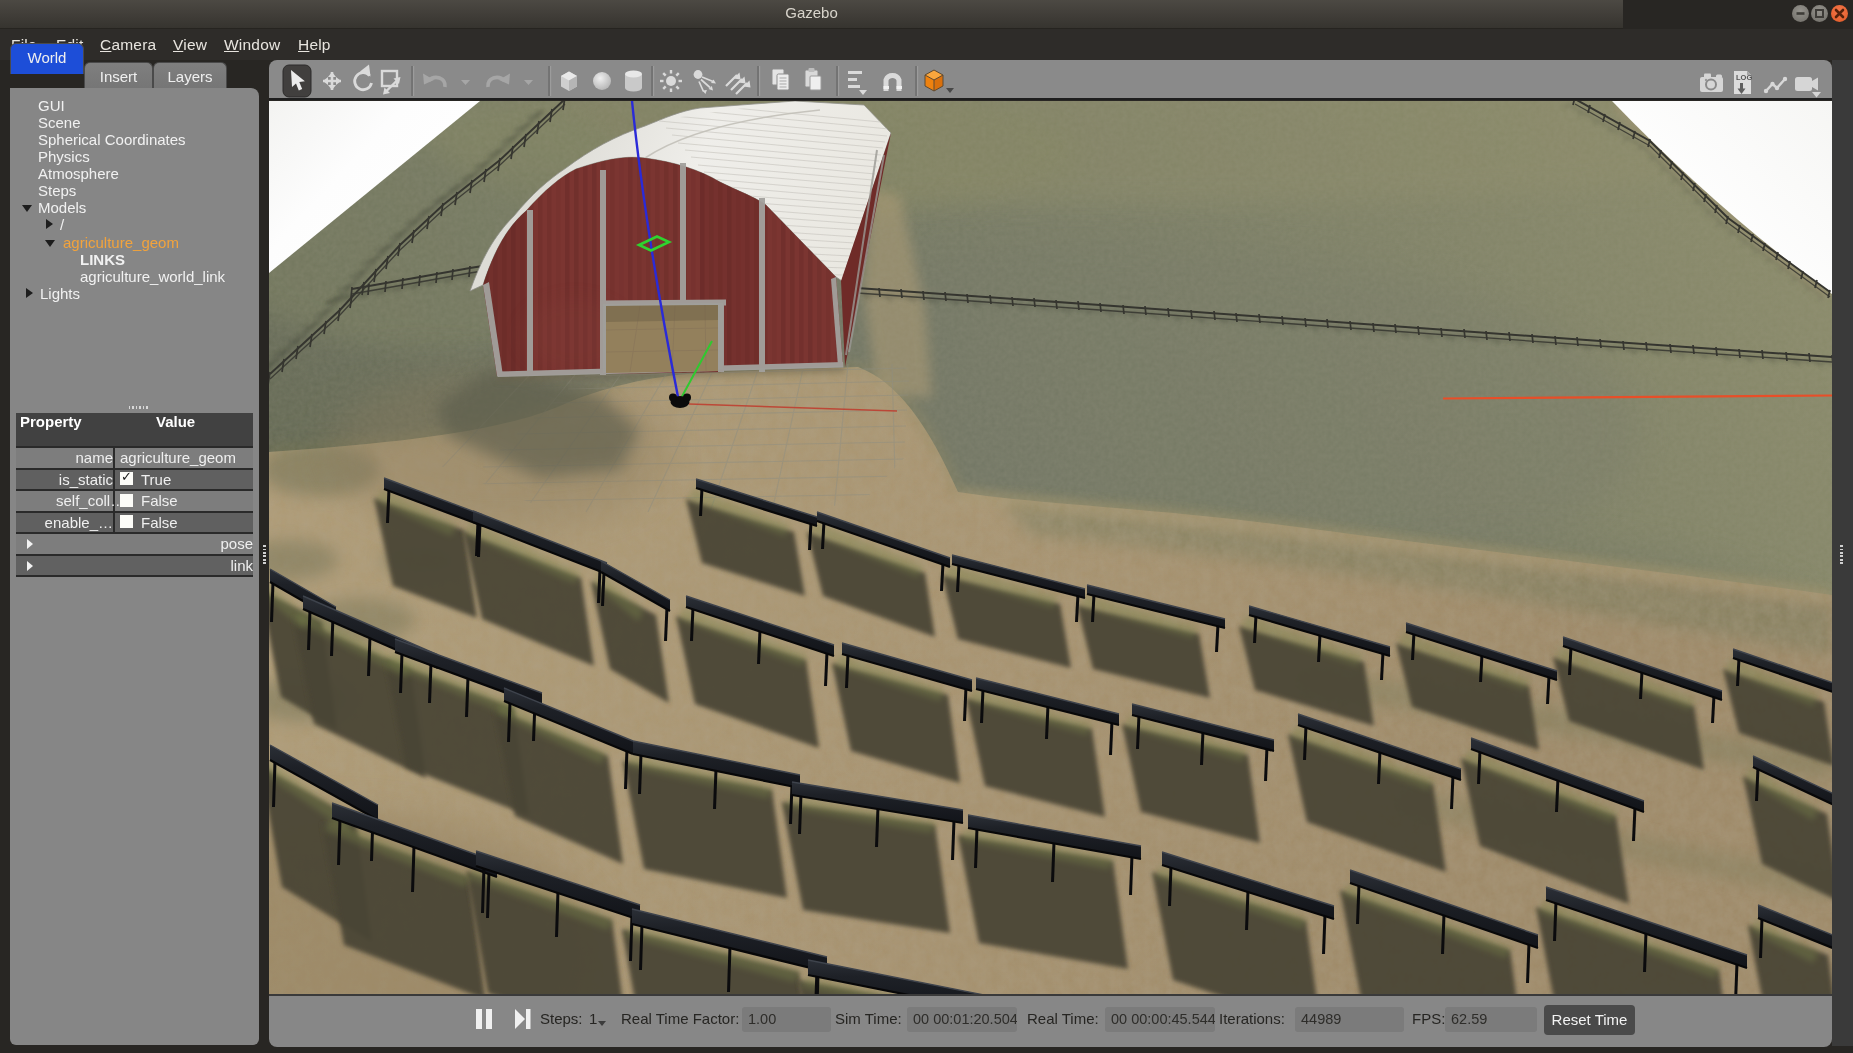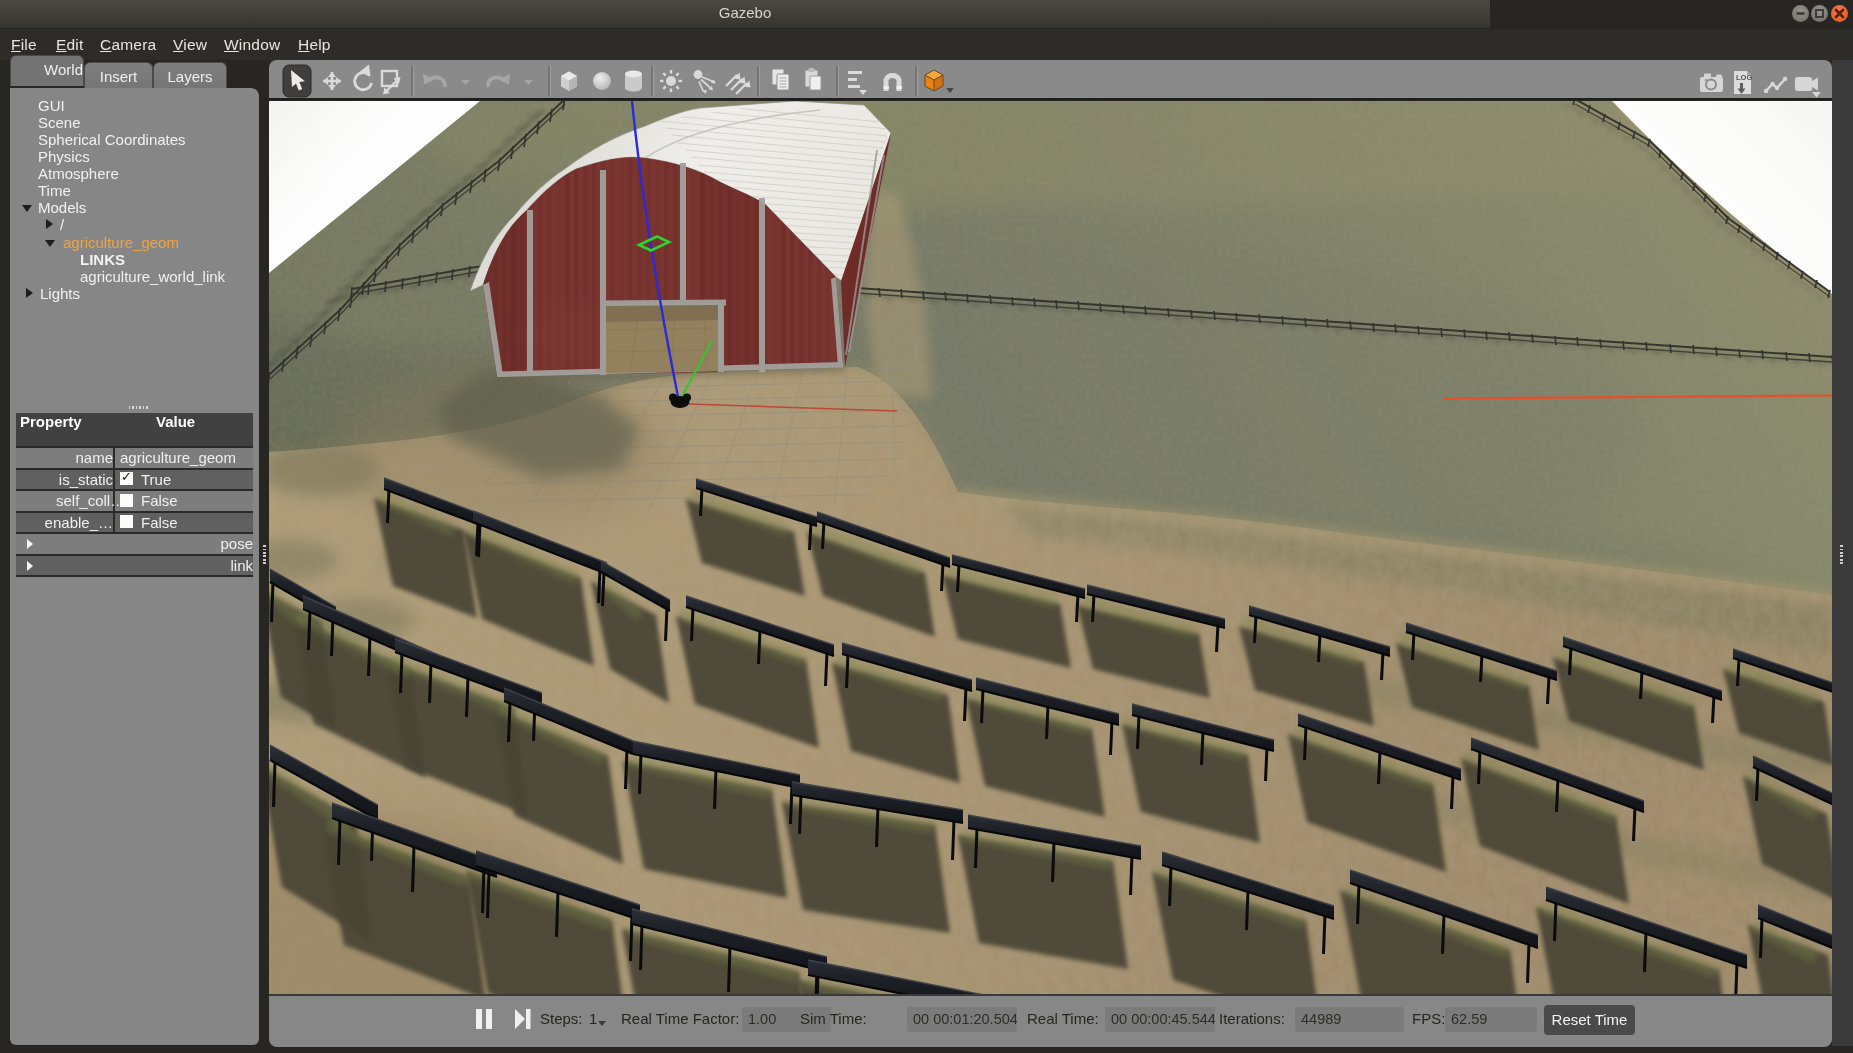--- a/index.html
+++ b/index.html
@@ -1,27 +1,27 @@
 <!DOCTYPE html>
 <html><head><meta charset="utf-8"><title>Gazebo</title>
 <style>
 html,body{margin:0;padding:0;}
 body{width:1853px;height:1053px;overflow:hidden;background:#282623;font-family:"Liberation Sans",sans-serif;position:relative;}
 .abs{position:absolute;}
-#titlebar{left:0;top:0;width:1490px;height:28px;background:linear-gradient(#4c4943,#403d38 55%,#36342f);border-bottom:1px solid #262420;}
+#titlebar{left:0;top:0;width:1623px;height:28px;background:linear-gradient(#4c4943,#403d38 55%,#36342f);border-bottom:1px solid #262420;}
 #title{width:100%;text-align:center;color:#d8d4cb;font-size:15px;line-height:26px;}
 .winbtn{top:5px;width:17px;height:17px;border-radius:50%;}
 #btnmin{left:1792px;background:radial-gradient(circle at 50% 35%,#96948e,#6e6c66);}
 #btnmax{left:1811px;background:radial-gradient(circle at 50% 35%,#96948e,#6e6c66);}
 #btnclose{left:1831px;background:radial-gradient(circle at 50% 35%,#f4764a,#e05a26);}
 #menubar{left:0;top:29px;width:1853px;height:31px;background:#2e2c29;}
 .menuitem{top:0;color:#e8e5df;font-size:15.5px;line-height:31px;letter-spacing:0.2px;}
 #panel{left:10px;top:88px;width:249px;height:957px;background:#868686;border-radius:0 8px 6px 6px;}
 .tab{top:62px;height:27px;background:linear-gradient(#7f7f7f,#757575);border:1px solid #4a4a4a;border-bottom:none;border-radius:6px 6px 0 0;color:#efefef;font-size:15px;text-align:center;line-height:27px;}
-#tabworld{left:10px;top:55px;width:72px;height:30px;background:#737373;border-bottom:none;z-index:3;text-align:right;}
+#tabworld{left:10px;top:43px;width:72px;height:30px;background:#1d4ed8;border-bottom:none;z-index:3;}
 .treeitem{color:#f1f1f1;font-size:15px;white-space:nowrap;}
 .tribk{width:0;height:0;}
 #proptable{left:16px;top:413px;width:237px;background:#7e7e7e;}
 .prow{position:relative;height:19.5px;border-top:2px solid #2a2a2a;font-size:15px;color:#efefef;text-align:right;}
 .pcell{position:absolute;top:0;height:100%;}
 #playbar{left:269px;top:994px;width:1563px;height:51px;background:#878787;border-top:2px solid #3a3a3a;border-radius:0 0 8px 8px;}
 .plabel{color:#262522;font-size:15px;top:1010px;}
 .pfield{top:1007px;height:25px;background:#7b7b7b;border-radius:3px;color:#2e2d2a;font-size:14.5px;line-height:25px;text-indent:6px;white-space:nowrap;overflow:hidden;}
 #resetbtn{left:1544px;top:1005px;width:91px;height:30px;background:#4a4a4a;border-radius:4px;color:#f3f3f3;font-size:15px;text-align:center;line-height:30px;}
 </style>
@@ -811,21 +811,21 @@
   </div>
 <div class="tab abs" style="left:84px;width:67px;">Insert</div>
 <div class="tab abs" style="left:153px;width:72px;">Layers</div>
 <div class="tab abs" id="tabworld">World</div>
 <div id="panel" class="abs"></div>
 <div class="treeitem abs" style="left:38px;top:97px;">GUI</div>
 <div class="treeitem abs" style="left:38px;top:114px;">Scene</div>
 <div class="treeitem abs" style="left:38px;top:131px;">Spherical Coordinates</div>
 <div class="treeitem abs" style="left:38px;top:148px;">Physics</div>
 <div class="treeitem abs" style="left:38px;top:165px;">Atmosphere</div>
-<div class="treeitem abs" style="left:38px;top:182px;">Time</div>
+<div class="treeitem abs" style="left:38px;top:182px;">Steps</div>
 <div class="treeitem abs" style="left:38px;top:199px;">Models</div>
 <div class="tribk abs" style="left:22px;top:205px;border-left:5.5px solid transparent;border-right:5.5px solid transparent;border-top:7px solid #1d1d1d;"></div>
 <div class="treeitem abs" style="left:60px;top:216px;">/</div>
 <div class="tribk abs" style="left:46px;top:219px;border-top:5.5px solid transparent;border-bottom:5.5px solid transparent;border-left:7px solid #1d1d1d;"></div>
 <div class="treeitem abs" style="left:63px;top:234px;color:#f2a33c;">agriculture_geom</div>
 <div class="tribk abs" style="left:45px;top:240px;border-left:5.5px solid transparent;border-right:5.5px solid transparent;border-top:7px solid #1d1d1d;"></div>
 <div class="treeitem abs" style="left:80px;top:251px;font-weight:bold;">LINKS</div>
 <div class="treeitem abs" style="left:80px;top:268px;">agriculture_world_link</div>
 <div class="treeitem abs" style="left:40px;top:285px;">Lights</div>
 <div class="tribk abs" style="left:26px;top:288px;border-top:5.5px solid transparent;border-bottom:5.5px solid transparent;border-left:7px solid #1d1d1d;"></div>
@@ -983,20 +983,20 @@
     <rect x="6" y="4" width="6" height="20" fill="#f0f0f0"></rect>
     <rect x="16" y="4" width="6" height="20" fill="#f0f0f0"></rect>
     <path d="M45 4 v20 l10 -10 Z" fill="#f0f0f0"></path>
     <rect x="56" y="4" width="4.5" height="20" fill="#f0f0f0"></rect>
   </svg>
 <span class="plabel abs" style="left:540px;">Steps:</span>
 <span class="plabel abs" style="left:589px;">1</span>
 <div class="tribk abs" style="left:598px;top:1021px;border-left:4.5px solid transparent;border-right:4.5px solid transparent;border-top:5.5px solid #3c3c3c;"></div>
 <span class="plabel abs" style="left:592px;margin-left:29px;">Real Time Factor:</span>
 <div class="pfield abs" style="left:742px;width:89px;">1.00</div>
-<span class="plabel abs" style="left:800px;">Sim Time:</span>
+<span class="plabel abs" style="left:835px;">Sim Time:</span>
 <div class="pfield abs" style="left:907px;width:110px;">00 00:01:20.504</div>
 <span class="plabel abs" style="left:1027px;">Real Time:</span>
 <div class="pfield abs" style="left:1105px;width:110px;">00 00:00:45.544</div>
 <span class="plabel abs" style="left:1219px;">Iterations:</span>
 <div class="pfield abs" style="left:1295px;width:109px;">44989</div>
 <span class="plabel abs" style="left:1412px;">FPS:</span>
 <div class="pfield abs" style="left:1445px;width:92px;">62.59</div>
 <div id="resetbtn" class="abs">Reset Time</div>
 </body></html>

